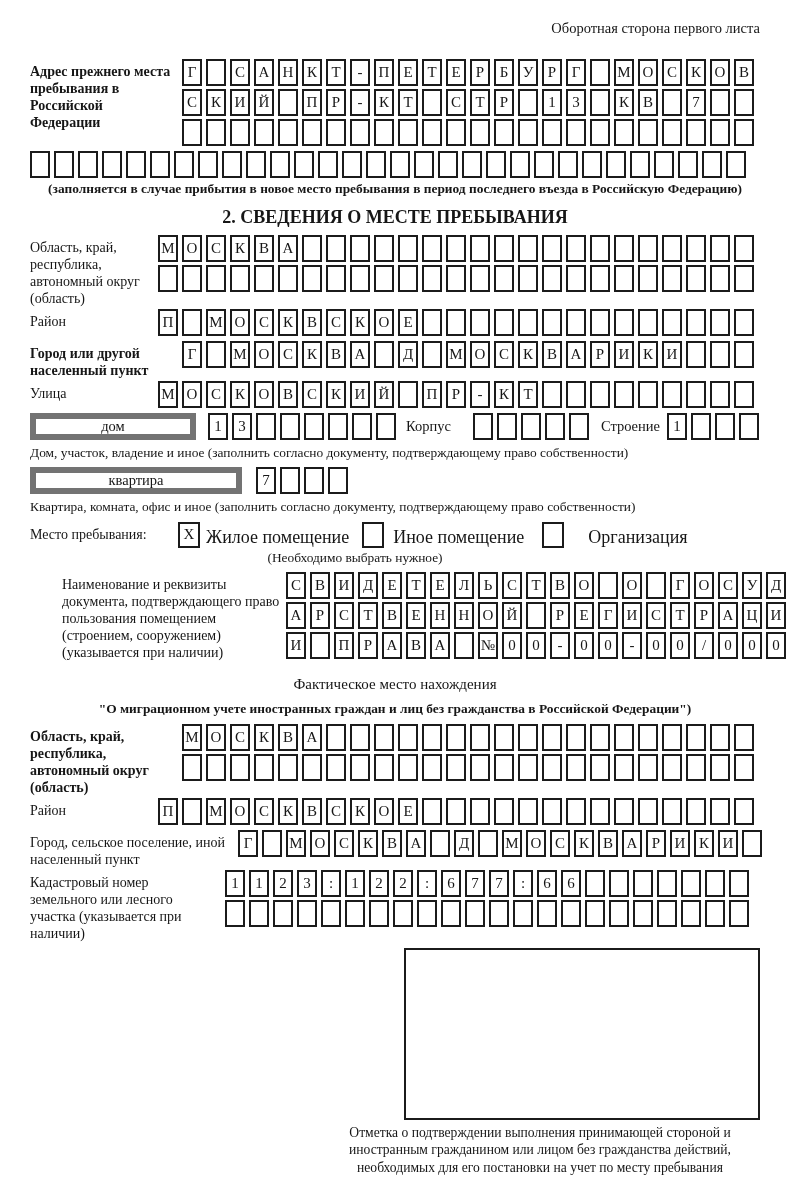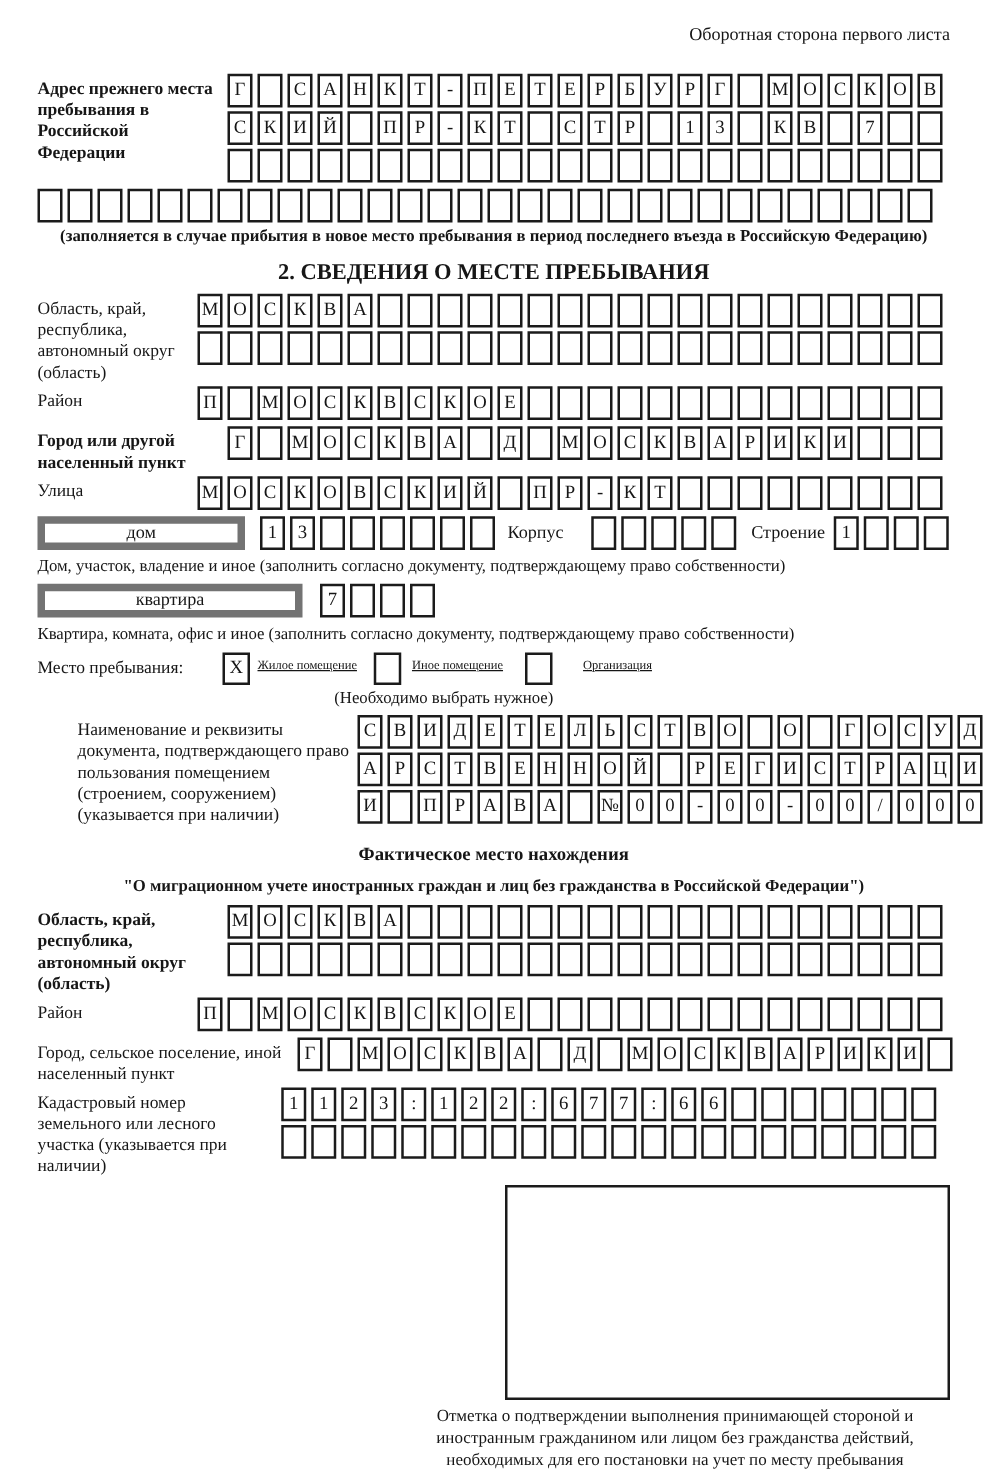--- a/index.html
+++ b/index.html
@@ -22,37 +22,37 @@
   .cell {
     width: 20px; height: 27px; border: 2px solid #1b1b1b;
     display: flex; align-items: center; justify-content: center;
     font-size: 15px; flex: none; background: #fff;
   }
 
   .caption { font-size: 13.4px; line-height: 16.5px; }
   .center { text-align: center; font-weight: bold; }
 
   .sec-title { text-align: center; font-weight: bold; font-size: 18px; margin: 9px 0 7px; }
-  .sub-title { text-align: center; font-weight: bold; font-size: 15px; margin: 14px 0 8px; }
+  .sub-title { text-align: center; font-weight: normal; font-size: 15px; margin: 14px 0 8px; }
 
   .widebox {
     border: 6px solid #737373; height: 27px;
     display: flex; align-items: center; justify-content: center;
     font-size: 14.5px; flex: none;
   }
   .inline-label { font-size: 14.5px; padding-top: 5px; flex: none; }
 
   .checkbox {
     width: 22px; height: 26px; border: 2px solid #1b1b1b;
     display: flex; align-items: center; justify-content: center;
     font-size: 15px; flex: none;
   }
   .stay-row { display: flex; align-items: flex-start; margin-top: 6px; }
   .stay-label { font-size: 14px; padding-top: 5px; width: 148px; flex: none; }
-  .stay-opt-label { font-size: 10px; padding-top: 5px; flex: none; text-decoration: underline; }
+  .stay-opt-label { font-size: 18px; padding-top: 5px; flex: none; }
 
   .note-indent { margin-left: 218px; width: 214px; text-align: center; margin-top: 2px; margin-bottom: 6px; }
 
   .stamp-col { width: 440px; margin-left: auto; margin-top: 6px; }
   .stamp-box { width: 356px; height: 172px; border: 2px solid #1b1b1b; margin-left: auto; }
   .stamp-caption { font-size: 13.6px; line-height: 17.5px; text-align: center; margin-top: 4px; }
 
   .mb6 { margin-bottom: 6px; }
 </style>
 </head>

